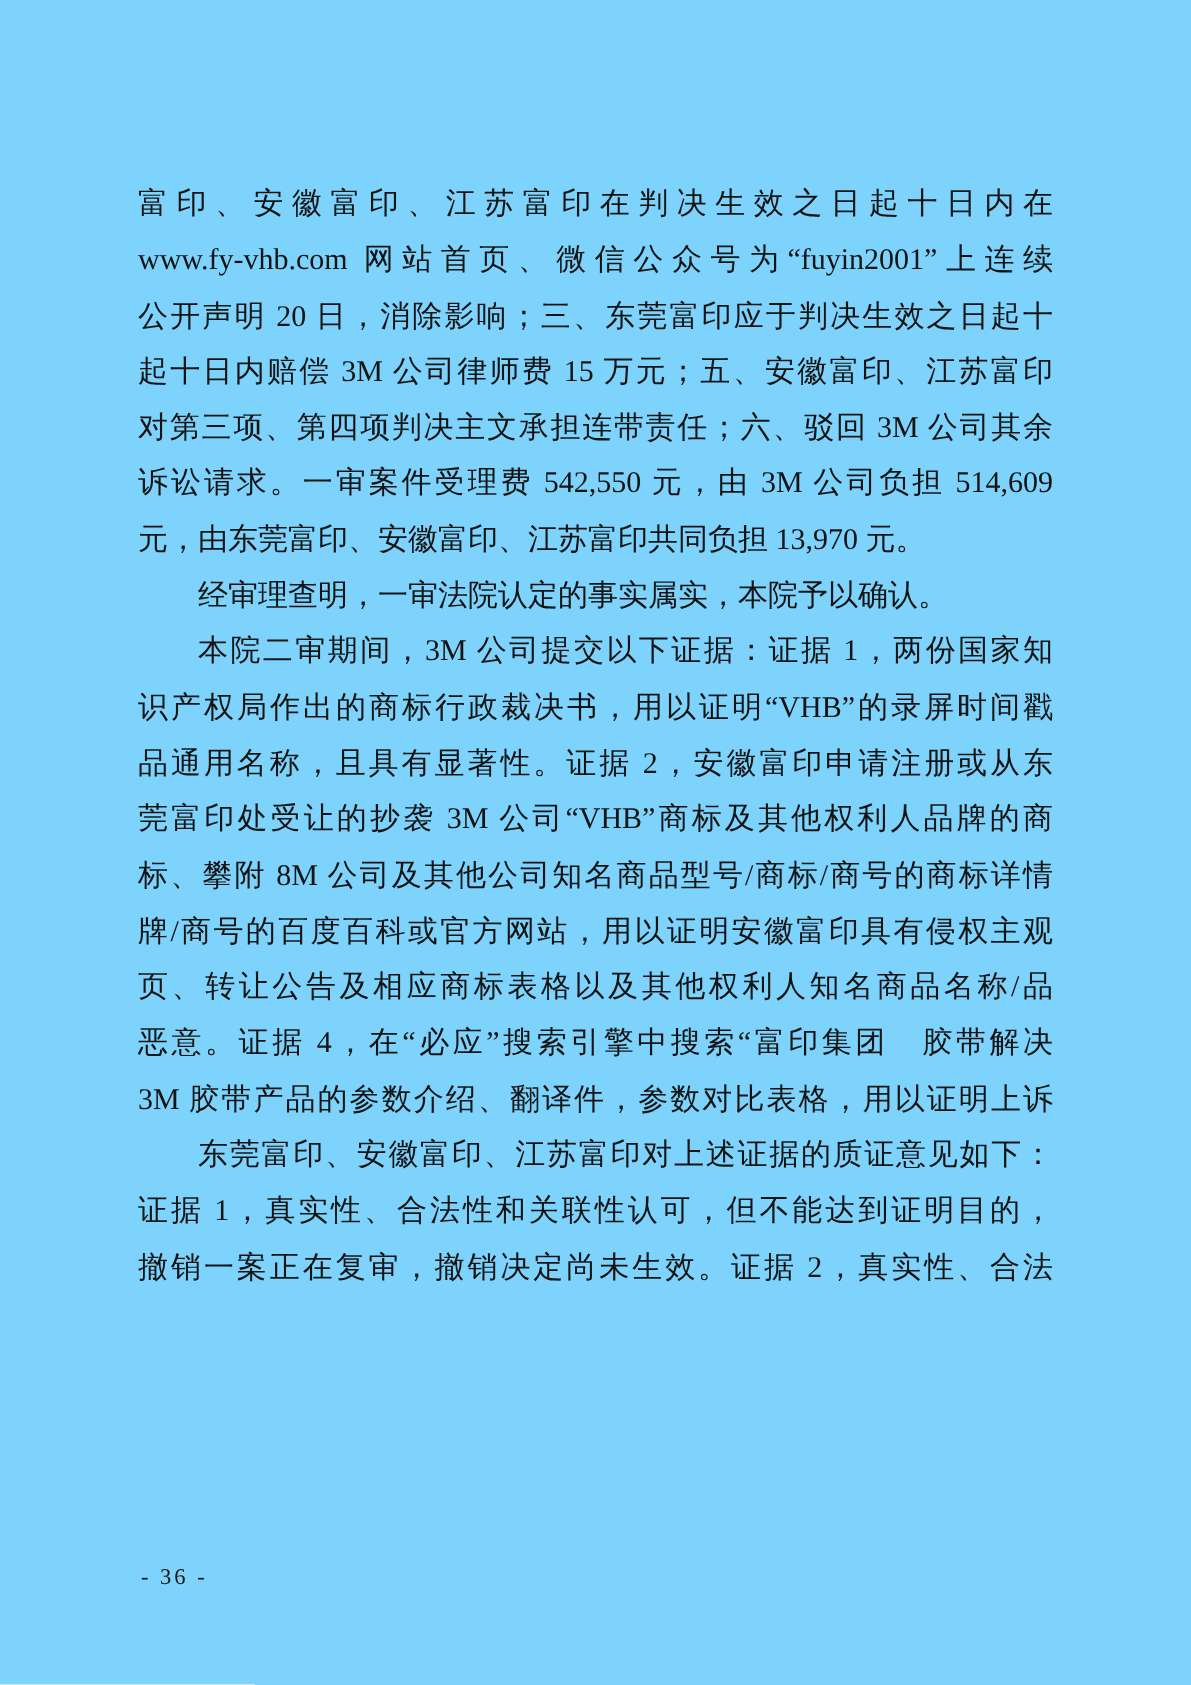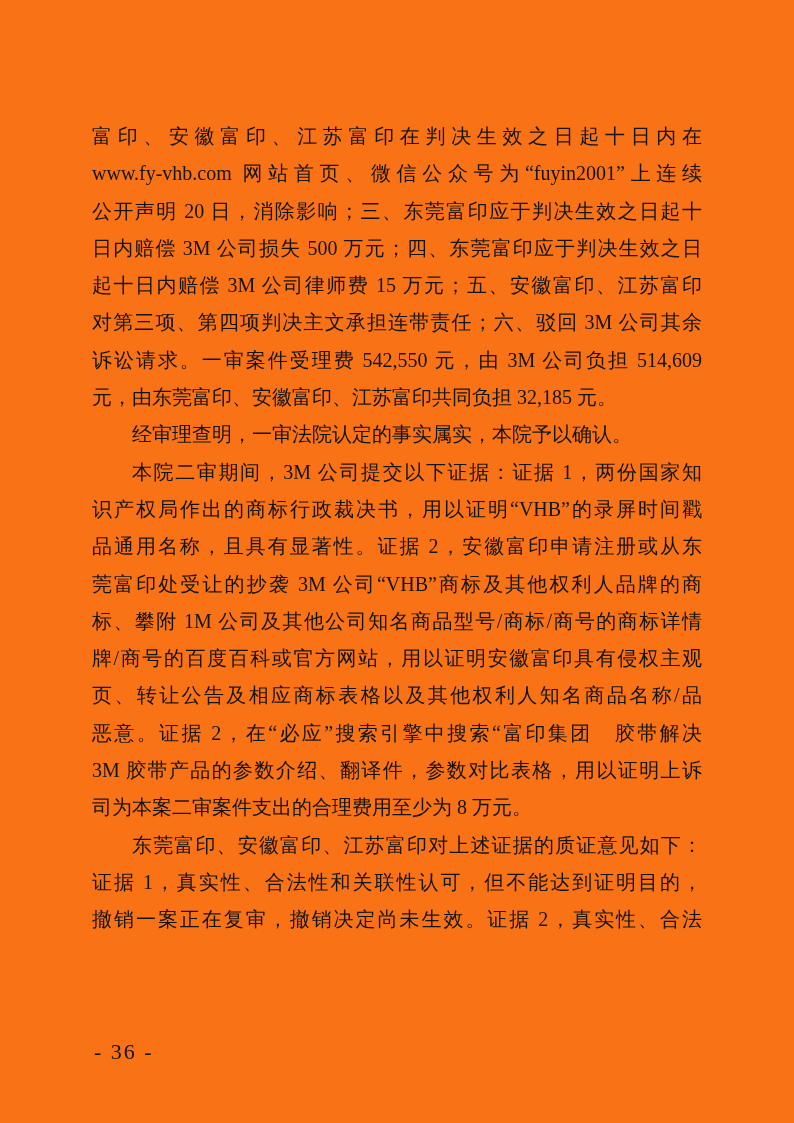--- a/index.html
+++ b/index.html
@@ -4,21 +4,21 @@
 <style>
   html, body {
     margin: 0;
     padding: 0;
     background: #ffffff;
   }
   .page {
     position: relative;
     width: 794px;
     height: 1123px;
-    background: #f97316;
+    background: #7dd3fc;
     overflow: hidden;
     font-family: "Liberation Serif", "DejaVu Serif", serif;
     color: #141414;
   }
   .text-block {
     position: absolute;
     left: 92px;
     top: 118px;
     width: 610px;
     font-size: 20px;
@@ -35,48 +35,46 @@
     text-align-last: left;
   }
   .line.indent {
     padding-left: 40px;
     font-family: Liberation Serif, serif;
   }
   .page-footer {
     position: absolute;
     left: 94px;
     top: 1038px;
-    font-size: 22px;
+    font-size: 15px;
     line-height: 28px;
     letter-spacing: 2px;
     color: #141414;
   }
 </style>
 </head>
 <body>
 
 <div class="page">
   <div class="text-block" id="text-block">
       <div class="line">富印、安徽富印、江苏富印在判决生效之日起十日内在</div>
       <div class="line">www.fy-vhb.com 网站首页、微信公众号为“fuyin2001”上连续</div>
       <div class="line">公开声明 20 日，消除影响；三、东莞富印应于判决生效之日起十</div>
-      <div class="line">日内赔偿 3M 公司损失 500 万元；四、东莞富印应于判决生效之日</div>
       <div class="line">起十日内赔偿 3M 公司律师费 15 万元；五、安徽富印、江苏富印</div>
       <div class="line">对第三项、第四项判决主文承担连带责任；六、驳回 3M 公司其余</div>
       <div class="line">诉讼请求。一审案件受理费 542,550 元，由 3M 公司负担 514,609</div>
-      <div class="line plain">元，由东莞富印、安徽富印、江苏富印共同负担 32,185 元。</div>
+      <div class="line plain">元，由东莞富印、安徽富印、江苏富印共同负担 13,970 元。</div>
       <div class="line plain indent">经审理查明，一审法院认定的事实属实，本院予以确认。</div>
       <div class="line indent">本院二审期间，3M 公司提交以下证据：证据 1，两份国家知</div>
       <div class="line">识产权局作出的商标行政裁决书，用以证明“VHB”的录屏时间戳</div>
       <div class="line">品通用名称，且具有显著性。证据 2，安徽富印申请注册或从东</div>
       <div class="line">莞富印处受让的抄袭 3M 公司“VHB”商标及其他权利人品牌的商</div>
-      <div class="line">标、攀附 1M 公司及其他公司知名商品型号/商标/商号的商标详情</div>
+      <div class="line">标、攀附 8M 公司及其他公司知名商品型号/商标/商号的商标详情</div>
       <div class="line">牌/商号的百度百科或官方网站，用以证明安徽富印具有侵权主观</div>
       <div class="line">页、转让公告及相应商标表格以及其他权利人知名商品名称/品</div>
-      <div class="line">恶意。证据 2，在“必应”搜索引擎中搜索“富印集团　胶带解决</div>
+      <div class="line">恶意。证据 4，在“必应”搜索引擎中搜索“富印集团　胶带解决</div>
       <div class="line">3M 胶带产品的参数介绍、翻译件，参数对比表格，用以证明上诉</div>
-      <div class="line plain">司为本案二审案件支出的合理费用至少为 8 万元。</div>
       <div class="line indent">东莞富印、安徽富印、江苏富印对上述证据的质证意见如下：</div>
       <div class="line">证据 1，真实性、合法性和关联性认可，但不能达到证明目的，</div>
       <div class="line">撤销一案正在复审，撤销决定尚未生效。证据 2，真实性、合法</div>
     </div>
   <div class="page-footer">- 36 -</div>
 </div>
 
 </body></html>

